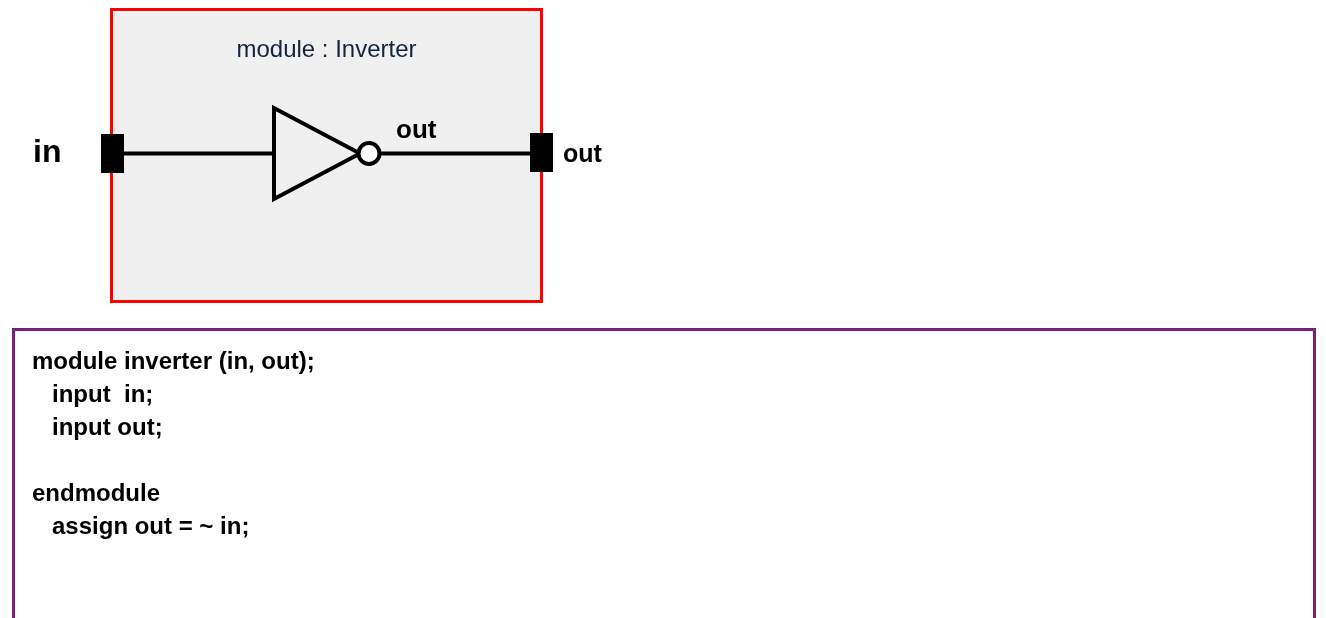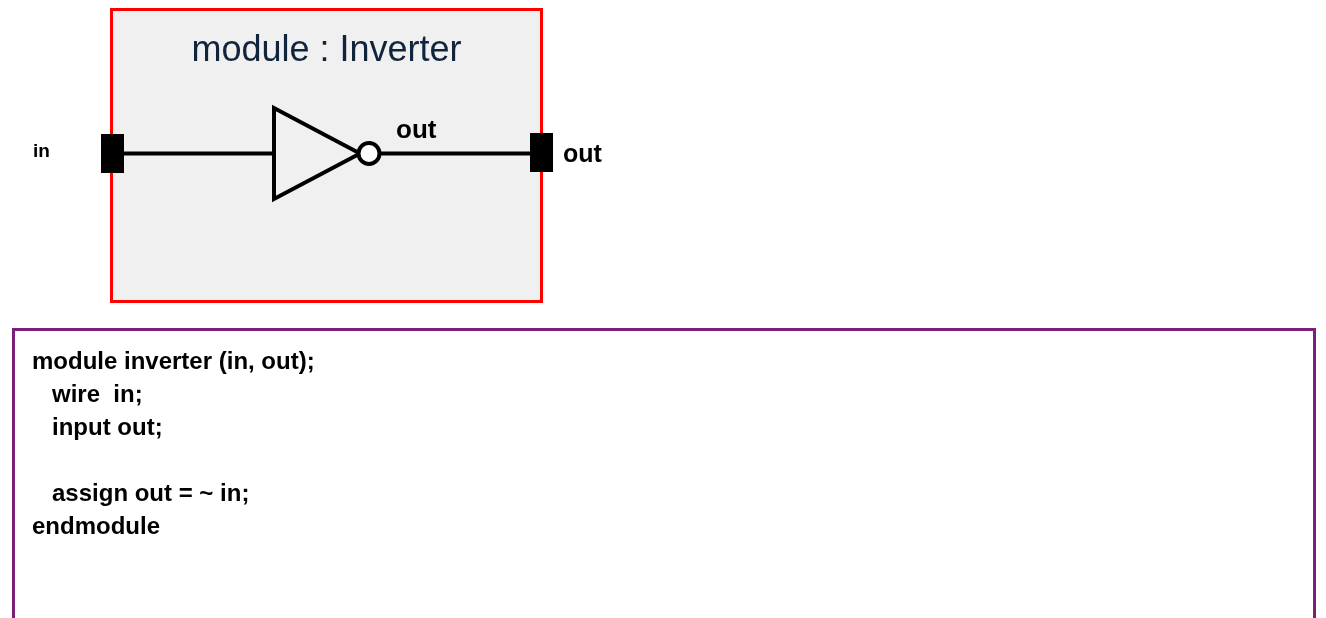--- a/index.html
+++ b/index.html
@@ -27,21 +27,21 @@
     border: 3px solid #ff0000;
   }
 
   #module-title {
     position: absolute;
     left: 0;
     top: 17px;
     width: 100%;
     text-align: center;
     font-family: "Liberation Sans", sans-serif;
-    font-size: 36px;
+    font-size: 24px;
     line-height: 42px;
     letter-spacing: 0px;
     color: #10243c;
     white-space: nowrap;
   }
 
   
   #diagram-svg {
     position: absolute;
     left: 0;
@@ -55,21 +55,21 @@
   .diag-label {
     position: absolute;
     font-family: "Liberation Sans", sans-serif;
     font-weight: bold;
     color: #000000;
     white-space: nowrap;
   }
   #label-in {
     left: 33px;
     top: 136px;
-    font-size: 19px;
+    font-size: 32px;
     line-height: 30px;
   }
   #label-out-port {
     left: 563px;
     top: 138px;
     font-size: 25px;
     line-height: 30px;
   }
   #label-out-wire {
     left: 396px;
@@ -144,19 +144,19 @@
 
 <span class="diag-label" id="label-in">in</span>
 
 <span class="diag-label" id="label-out-wire">out</span>
 
 <span class="diag-label" id="label-out-port">out</span>
 
 <div id="code-panel">
   <ul id="code-lines">
       <li>module inverter (in, out);</li>
-      <li>   wire  in;</li>
+      <li>   input  in;</li>
       <li>   input out;</li>
       <li>&nbsp;</li>
+      <li>endmodule</li>
       <li>   assign out = ~ in;</li>
-      <li>endmodule</li>
     </ul>
 </div>
 
 </body></html>

